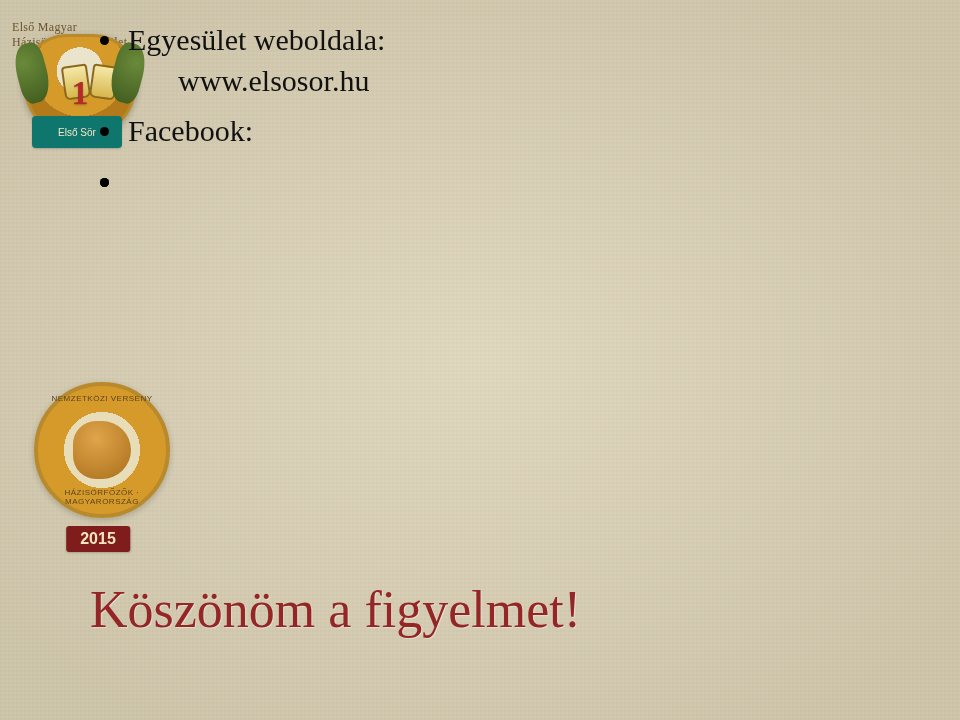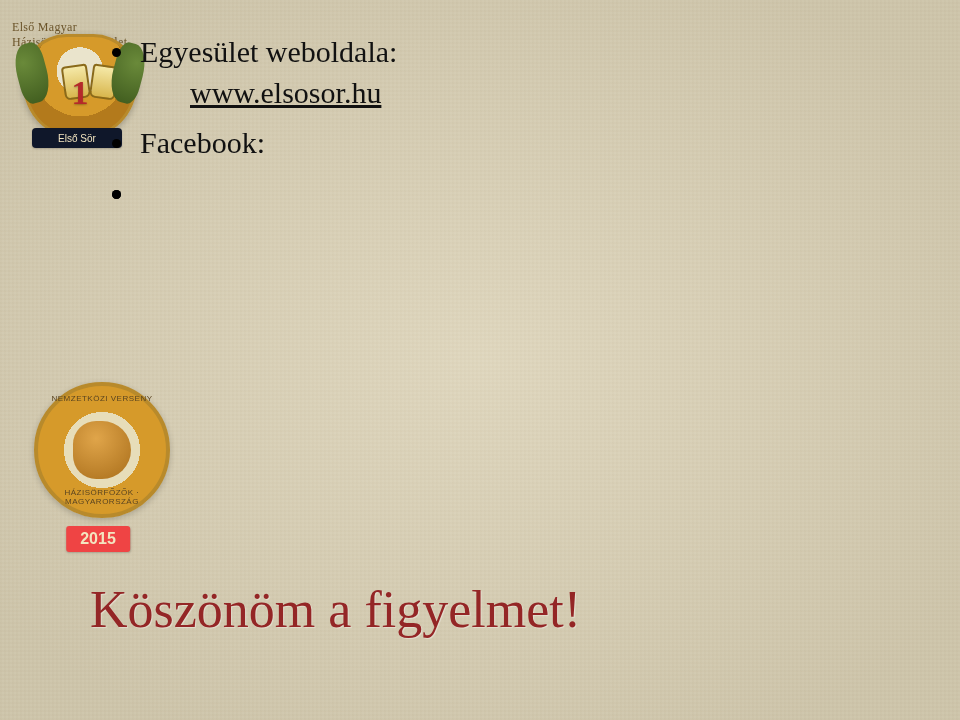--- a/index.html
+++ b/index.html
@@ -88,22 +88,22 @@
     width: 130px;
     font-size: 12px;
     color: #6b542a;
     letter-spacing: 0.3px;
   }
   .ribbon-arc {
     position: absolute;
     left: 20px;
     bottom: -6px;
     width: 90px;
-    height: 20px;
-    background: #0f172a;
+    height: 32px;
+    background: #0f766e;
     border-radius: 4px;
     display: flex;
     align-items: center;
     justify-content: center;
     color: #f3e5c0;
     font-size: 10px;
     font-family: Arial, sans-serif;
     box-shadow: 0 1px 2px rgba(0,0,0,0.2);
   }
 
@@ -142,21 +142,21 @@
     color: #5a4420;
     font-family: Arial, sans-serif;
     letter-spacing: 0.5px;
   }
   .circ-text-top { top: 8px; }
   .circ-text-bottom { bottom: 8px; }
   .year-badge {
     position: absolute;
     left: 50%; bottom: 0;
     transform: translateX(-50%);
-    background: #ef4444;
+    background: #7f1d1d;
     color: #f3e5c0;
     font-family: Arial, sans-serif;
     font-weight: bold;
     font-size: 16px;
     padding: 4px 14px;
     border-radius: 3px;
     box-shadow: 0 1px 2px rgba(0,0,0,0.2);
   }
 
   .content {
@@ -168,21 +168,21 @@
   h1.title {
     margin: 0 0 34px 0;
     font-family: Georgia, "Times New Roman", serif;
     font-weight: normal;
     font-size: 54px;
     color: #942626;
     text-shadow: 1px 1px 1px rgba(255,255,255,0.4);
   }
   ul.points {
     list-style: none;
-    margin: 12px;
+    margin: 0;
     padding: 0 0 0 38px;
   }
   ul.points > li {
     position: relative;
     margin: 0 0 10px 0;
     font-size: 30px;
     line-height: 1.35;
     color: #111;
   }
   ul.points > li::before {
@@ -191,21 +191,20 @@
     left: -28px;
     top: 16px;
     width: 9px;
     height: 9px;
     background: #000;
     border-radius: 50%;
   }
   .sub {
     display: block;
     padding-left: 50px;
-    text-decoration: underline;
   }
   .closing {
     position: absolute;
     left: 90px;
     top: 580px;
     font-family: Georgia, "Times New Roman", serif;
     font-size: 52px;
     color: #942626;
     text-shadow: 1px 1px 1px rgba(255,255,255,0.4);
   }

